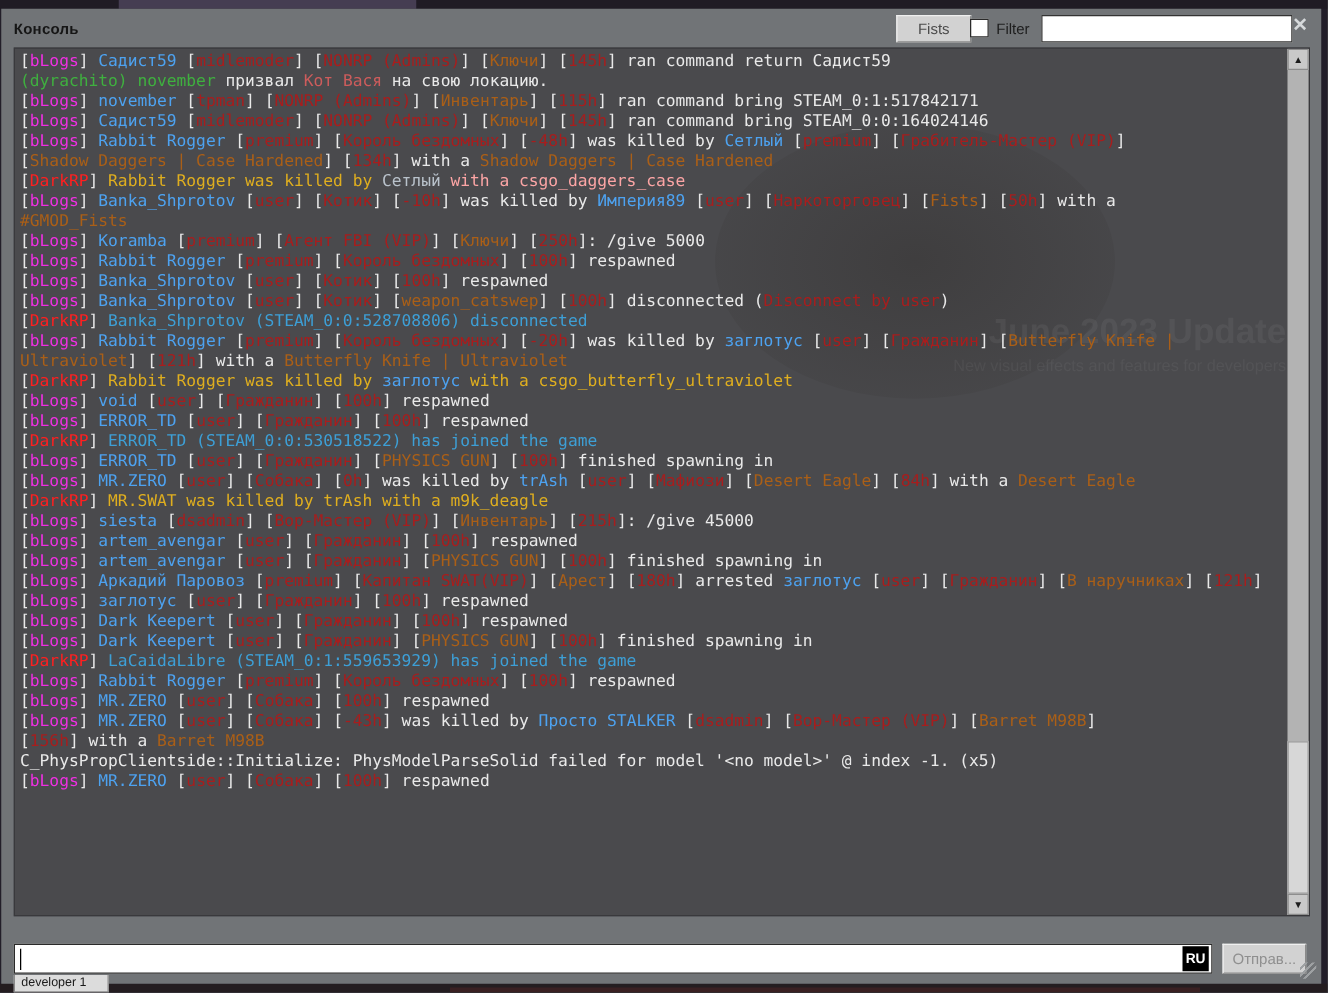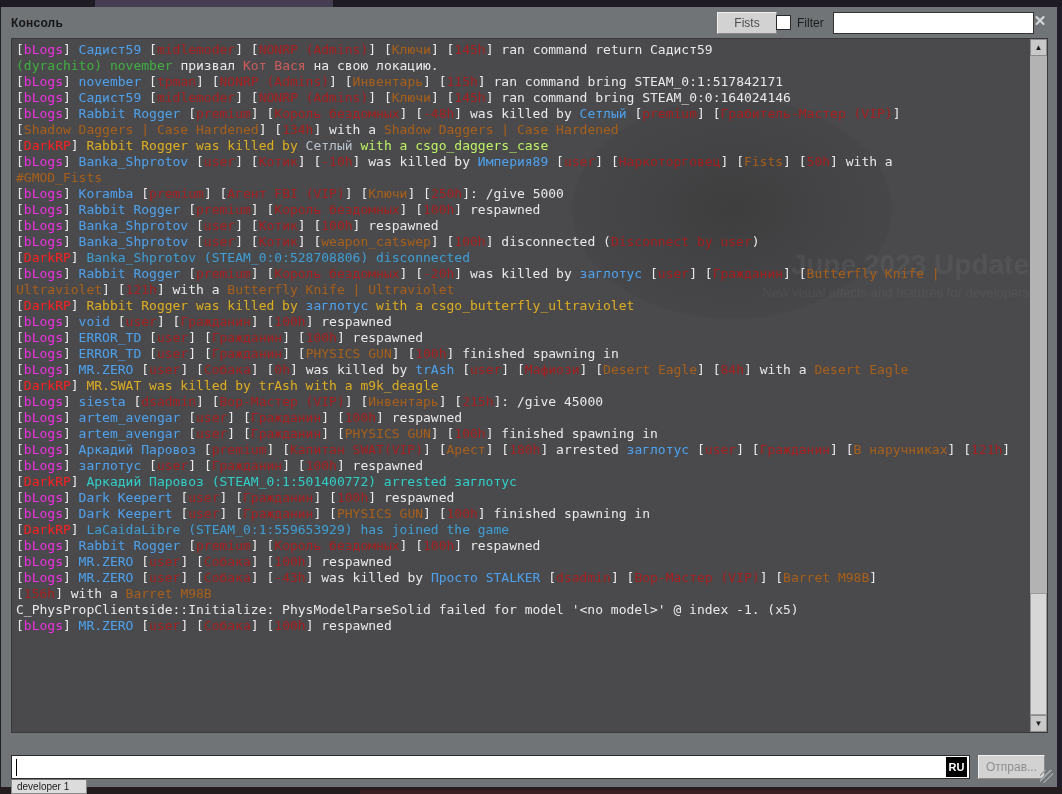--- a/index.html
+++ b/index.html
@@ -68,42 +68,42 @@
     <div class="blob" style="left:560px; top:60px; width:320px; height:220px;"></div>
     <div class="wm1">June 2023 Update</div>
     <div class="wm2">New visual effects and features for developers</div>
     <div class="log">
         <div class="line"><span style="color: rgb(233, 233, 233);">[</span><span style="color: rgb(238, 47, 226);">bLogs</span><span style="color: rgb(233, 233, 233);">]</span><span style="color: rgb(77, 162, 240);"> Садист59 </span><span style="color: rgb(233, 233, 233);">[</span><span style="color: rgb(168, 29, 29);">midlemoder</span><span style="color: rgb(233, 233, 233);">]</span><span style="color: rgb(233, 233, 233);"> </span><span style="color: rgb(233, 233, 233);">[</span><span style="color: rgb(168, 29, 29);">NONRP (Admins)</span><span style="color: rgb(233, 233, 233);">]</span><span style="color: rgb(233, 233, 233);"> </span><span style="color: rgb(233, 233, 233);">[</span><span style="color: rgb(170, 95, 23);">Ключи</span><span style="color: rgb(233, 233, 233);">]</span><span style="color: rgb(233, 233, 233);"> </span><span style="color: rgb(233, 233, 233);">[</span><span style="color: rgb(168, 29, 29);">145h</span><span style="color: rgb(233, 233, 233);">]</span><span style="color: rgb(233, 233, 233);"> ran command return Садист59</span></div>
         <div class="line"><span style="color: rgb(63, 176, 63);">(dyrachito) november </span><span style="color: rgb(233, 233, 233);">призвал </span><span style="color: rgb(205, 92, 92);">Кот Вася </span><span style="color: rgb(233, 233, 233);">на свою локацию.</span></div>
         <div class="line"><span style="color: rgb(233, 233, 233);">[</span><span style="color: rgb(238, 47, 226);">bLogs</span><span style="color: rgb(233, 233, 233);">]</span><span style="color: rgb(77, 162, 240);"> november </span><span style="color: rgb(233, 233, 233);">[</span><span style="color: rgb(168, 29, 29);">tpman</span><span style="color: rgb(233, 233, 233);">]</span><span style="color: rgb(233, 233, 233);"> </span><span style="color: rgb(233, 233, 233);">[</span><span style="color: rgb(168, 29, 29);">NONRP (Admins)</span><span style="color: rgb(233, 233, 233);">]</span><span style="color: rgb(233, 233, 233);"> </span><span style="color: rgb(233, 233, 233);">[</span><span style="color: rgb(170, 95, 23);">Инвентарь</span><span style="color: rgb(233, 233, 233);">]</span><span style="color: rgb(233, 233, 233);"> </span><span style="color: rgb(233, 233, 233);">[</span><span style="color: rgb(168, 29, 29);">115h</span><span style="color: rgb(233, 233, 233);">]</span><span style="color: rgb(233, 233, 233);"> ran command bring STEAM_0:1:517842171</span></div>
         <div class="line"><span style="color: rgb(233, 233, 233);">[</span><span style="color: rgb(238, 47, 226);">bLogs</span><span style="color: rgb(233, 233, 233);">]</span><span style="color: rgb(77, 162, 240);"> Садист59 </span><span style="color: rgb(233, 233, 233);">[</span><span style="color: rgb(168, 29, 29);">midlemoder</span><span style="color: rgb(233, 233, 233);">]</span><span style="color: rgb(233, 233, 233);"> </span><span style="color: rgb(233, 233, 233);">[</span><span style="color: rgb(168, 29, 29);">NONRP (Admins)</span><span style="color: rgb(233, 233, 233);">]</span><span style="color: rgb(233, 233, 233);"> </span><span style="color: rgb(233, 233, 233);">[</span><span style="color: rgb(170, 95, 23);">Ключи</span><span style="color: rgb(233, 233, 233);">]</span><span style="color: rgb(233, 233, 233);"> </span><span style="color: rgb(233, 233, 233);">[</span><span style="color: rgb(168, 29, 29);">145h</span><span style="color: rgb(233, 233, 233);">]</span><span style="color: rgb(233, 233, 233);"> ran command bring STEAM_0:0:164024146</span></div>
         <div class="line"><span style="color: rgb(233, 233, 233);">[</span><span style="color: rgb(238, 47, 226);">bLogs</span><span style="color: rgb(233, 233, 233);">]</span><span style="color: rgb(77, 162, 240);"> Rabbit Rogger </span><span style="color: rgb(233, 233, 233);">[</span><span style="color: rgb(168, 29, 29);">premium</span><span style="color: rgb(233, 233, 233);">]</span><span style="color: rgb(233, 233, 233);"> </span><span style="color: rgb(233, 233, 233);">[</span><span style="color: rgb(168, 29, 29);">Король бездомных</span><span style="color: rgb(233, 233, 233);">]</span><span style="color: rgb(233, 233, 233);"> </span><span style="color: rgb(233, 233, 233);">[</span><span style="color: rgb(168, 29, 29);">-48h</span><span style="color: rgb(233, 233, 233);">]</span><span style="color: rgb(233, 233, 233);"> was killed by </span><span style="color: rgb(77, 162, 240);">Сетлый </span><span style="color: rgb(233, 233, 233);">[</span><span style="color: rgb(168, 29, 29);">premium</span><span style="color: rgb(233, 233, 233);">]</span><span style="color: rgb(233, 233, 233);"> </span><span style="color: rgb(233, 233, 233);">[</span><span style="color: rgb(168, 29, 29);">Грабитель-Мастер (VIP)</span><span style="color: rgb(233, 233, 233);">]</span></div>
         <div class="line"><span style="color: rgb(233, 233, 233);">[</span><span style="color: rgb(170, 95, 23);">Shadow Daggers | Case Hardened</span><span style="color: rgb(233, 233, 233);">]</span><span style="color: rgb(233, 233, 233);"> </span><span style="color: rgb(233, 233, 233);">[</span><span style="color: rgb(168, 29, 29);">134h</span><span style="color: rgb(233, 233, 233);">]</span><span style="color: rgb(233, 233, 233);"> with a </span><span style="color: rgb(170, 95, 23);">Shadow Daggers | Case Hardened</span></div>
-        <div class="line"><span style="color: rgb(233, 233, 233);">[</span><span style="color: rgb(255, 31, 31);">DarkRP</span><span style="color: rgb(233, 233, 233);">]</span><span style="color: rgb(223, 174, 31);"> Rabbit Rogger was killed by </span><span style="color: rgb(185, 194, 203);">Сетлый</span><span style="color: #bef264;"> with a csgo_daggers_case</span></div>
+        <div class="line"><span style="color: rgb(233, 233, 233);">[</span><span style="color: rgb(255, 31, 31);">DarkRP</span><span style="color: rgb(233, 233, 233);">]</span><span style="color: rgb(223, 174, 31);"> Rabbit Rogger was killed by </span><span style="color: rgb(185, 194, 203);">Сетлый</span><span style="color: #fca5a5;"> with a csgo_daggers_case</span></div>
         <div class="line"><span style="color: rgb(233, 233, 233);">[</span><span style="color: rgb(238, 47, 226);">bLogs</span><span style="color: rgb(233, 233, 233);">]</span><span style="color: rgb(77, 162, 240);"> Banka_Shprotov </span><span style="color: rgb(233, 233, 233);">[</span><span style="color: rgb(168, 29, 29);">user</span><span style="color: rgb(233, 233, 233);">]</span><span style="color: rgb(233, 233, 233);"> </span><span style="color: rgb(233, 233, 233);">[</span><span style="color: rgb(168, 29, 29);">Котик</span><span style="color: rgb(233, 233, 233);">]</span><span style="color: rgb(233, 233, 233);"> </span><span style="color: rgb(233, 233, 233);">[</span><span style="color: rgb(168, 29, 29);">-10h</span><span style="color: rgb(233, 233, 233);">]</span><span style="color: rgb(233, 233, 233);"> was killed by </span><span style="color: rgb(77, 162, 240);">Империя89 </span><span style="color: rgb(233, 233, 233);">[</span><span style="color: rgb(168, 29, 29);">user</span><span style="color: rgb(233, 233, 233);">]</span><span style="color: rgb(233, 233, 233);"> </span><span style="color: rgb(233, 233, 233);">[</span><span style="color: rgb(168, 29, 29);">Наркоторговец</span><span style="color: rgb(233, 233, 233);">]</span><span style="color: rgb(233, 233, 233);"> </span><span style="color: rgb(233, 233, 233);">[</span><span style="color: rgb(170, 95, 23);">Fists</span><span style="color: rgb(233, 233, 233);">]</span><span style="color: rgb(233, 233, 233);"> </span><span style="color: rgb(233, 233, 233);">[</span><span style="color: rgb(168, 29, 29);">50h</span><span style="color: rgb(233, 233, 233);">]</span><span style="color: rgb(233, 233, 233);"> with a</span></div>
         <div class="line"><span style="color: rgb(170, 95, 23);">#GMOD_Fists</span></div>
         <div class="line"><span style="color: rgb(233, 233, 233);">[</span><span style="color: rgb(238, 47, 226);">bLogs</span><span style="color: rgb(233, 233, 233);">]</span><span style="color: rgb(77, 162, 240);"> Koramba </span><span style="color: rgb(233, 233, 233);">[</span><span style="color: rgb(168, 29, 29);">premium</span><span style="color: rgb(233, 233, 233);">]</span><span style="color: rgb(233, 233, 233);"> </span><span style="color: rgb(233, 233, 233);">[</span><span style="color: rgb(168, 29, 29);">Агент FBI (VIP)</span><span style="color: rgb(233, 233, 233);">]</span><span style="color: rgb(233, 233, 233);"> </span><span style="color: rgb(233, 233, 233);">[</span><span style="color: rgb(170, 95, 23);">Ключи</span><span style="color: rgb(233, 233, 233);">]</span><span style="color: rgb(233, 233, 233);"> </span><span style="color: rgb(233, 233, 233);">[</span><span style="color: rgb(168, 29, 29);">250h</span><span style="color: rgb(233, 233, 233);">]</span><span style="color: rgb(233, 233, 233);">: /give 5000</span></div>
         <div class="line"><span style="color: rgb(233, 233, 233);">[</span><span style="color: rgb(238, 47, 226);">bLogs</span><span style="color: rgb(233, 233, 233);">]</span><span style="color: rgb(77, 162, 240);"> Rabbit Rogger </span><span style="color: rgb(233, 233, 233);">[</span><span style="color: rgb(168, 29, 29);">premium</span><span style="color: rgb(233, 233, 233);">]</span><span style="color: rgb(233, 233, 233);"> </span><span style="color: rgb(233, 233, 233);">[</span><span style="color: rgb(168, 29, 29);">Король бездомных</span><span style="color: rgb(233, 233, 233);">]</span><span style="color: rgb(233, 233, 233);"> </span><span style="color: rgb(233, 233, 233);">[</span><span style="color: rgb(168, 29, 29);">100h</span><span style="color: rgb(233, 233, 233);">]</span><span style="color: rgb(233, 233, 233);"> respawned</span></div>
         <div class="line"><span style="color: rgb(233, 233, 233);">[</span><span style="color: rgb(238, 47, 226);">bLogs</span><span style="color: rgb(233, 233, 233);">]</span><span style="color: rgb(77, 162, 240);"> Banka_Shprotov </span><span style="color: rgb(233, 233, 233);">[</span><span style="color: rgb(168, 29, 29);">user</span><span style="color: rgb(233, 233, 233);">]</span><span style="color: rgb(233, 233, 233);"> </span><span style="color: rgb(233, 233, 233);">[</span><span style="color: rgb(168, 29, 29);">Котик</span><span style="color: rgb(233, 233, 233);">]</span><span style="color: rgb(233, 233, 233);"> </span><span style="color: rgb(233, 233, 233);">[</span><span style="color: rgb(168, 29, 29);">100h</span><span style="color: rgb(233, 233, 233);">]</span><span style="color: rgb(233, 233, 233);"> respawned</span></div>
         <div class="line"><span style="color: rgb(233, 233, 233);">[</span><span style="color: rgb(238, 47, 226);">bLogs</span><span style="color: rgb(233, 233, 233);">]</span><span style="color: rgb(77, 162, 240);"> Banka_Shprotov </span><span style="color: rgb(233, 233, 233);">[</span><span style="color: rgb(168, 29, 29);">user</span><span style="color: rgb(233, 233, 233);">]</span><span style="color: rgb(233, 233, 233);"> </span><span style="color: rgb(233, 233, 233);">[</span><span style="color: rgb(168, 29, 29);">Котик</span><span style="color: rgb(233, 233, 233);">]</span><span style="color: rgb(233, 233, 233);"> </span><span style="color: rgb(233, 233, 233);">[</span><span style="color: rgb(170, 95, 23);">weapon_catswep</span><span style="color: rgb(233, 233, 233);">]</span><span style="color: rgb(233, 233, 233);"> </span><span style="color: rgb(233, 233, 233);">[</span><span style="color: rgb(168, 29, 29);">100h</span><span style="color: rgb(233, 233, 233);">]</span><span style="color: rgb(233, 233, 233);"> disconnected (</span><span style="color: rgb(168, 29, 29);">Disconnect by user</span><span style="color: rgb(233, 233, 233);">)</span></div>
         <div class="line"><span style="color: rgb(233, 233, 233);">[</span><span style="color: rgb(255, 31, 31);">DarkRP</span><span style="color: rgb(233, 233, 233);">]</span><span style="color: rgb(61, 159, 214);"> Banka_Shprotov (STEAM_0:0:528708806) disconnected</span></div>
         <div class="line"><span style="color: rgb(233, 233, 233);">[</span><span style="color: rgb(238, 47, 226);">bLogs</span><span style="color: rgb(233, 233, 233);">]</span><span style="color: rgb(77, 162, 240);"> Rabbit Rogger </span><span style="color: rgb(233, 233, 233);">[</span><span style="color: rgb(168, 29, 29);">premium</span><span style="color: rgb(233, 233, 233);">]</span><span style="color: rgb(233, 233, 233);"> </span><span style="color: rgb(233, 233, 233);">[</span><span style="color: rgb(168, 29, 29);">Король бездомных</span><span style="color: rgb(233, 233, 233);">]</span><span style="color: rgb(233, 233, 233);"> </span><span style="color: rgb(233, 233, 233);">[</span><span style="color: rgb(168, 29, 29);">-20h</span><span style="color: rgb(233, 233, 233);">]</span><span style="color: rgb(233, 233, 233);"> was killed by </span><span style="color: rgb(77, 162, 240);">заглотус </span><span style="color: rgb(233, 233, 233);">[</span><span style="color: rgb(168, 29, 29);">user</span><span style="color: rgb(233, 233, 233);">]</span><span style="color: rgb(233, 233, 233);"> </span><span style="color: rgb(233, 233, 233);">[</span><span style="color: rgb(168, 29, 29);">Гражданин</span><span style="color: rgb(233, 233, 233);">]</span><span style="color: rgb(233, 233, 233);"> [</span><span style="color: rgb(170, 95, 23);">Butterfly Knife |</span></div>
         <div class="line"><span style="color: rgb(170, 95, 23);">Ultraviolet</span><span style="color: rgb(233, 233, 233);">] </span><span style="color: rgb(233, 233, 233);">[</span><span style="color: rgb(168, 29, 29);">121h</span><span style="color: rgb(233, 233, 233);">]</span><span style="color: rgb(233, 233, 233);"> with a </span><span style="color: rgb(170, 95, 23);">Butterfly Knife | Ultraviolet</span></div>
         <div class="line"><span style="color: rgb(233, 233, 233);">[</span><span style="color: rgb(255, 31, 31);">DarkRP</span><span style="color: rgb(233, 233, 233);">]</span><span style="color: rgb(223, 174, 31);"> Rabbit Rogger was killed by </span><span style="color: rgb(77, 162, 240);">заглотус</span><span style="color: rgb(223, 174, 31);"> with a csgo_butterfly_ultraviolet</span></div>
         <div class="line"><span style="color: rgb(233, 233, 233);">[</span><span style="color: rgb(238, 47, 226);">bLogs</span><span style="color: rgb(233, 233, 233);">]</span><span style="color: rgb(77, 162, 240);"> void </span><span style="color: rgb(233, 233, 233);">[</span><span style="color: rgb(168, 29, 29);">user</span><span style="color: rgb(233, 233, 233);">]</span><span style="color: rgb(233, 233, 233);"> </span><span style="color: rgb(233, 233, 233);">[</span><span style="color: rgb(168, 29, 29);">Гражданин</span><span style="color: rgb(233, 233, 233);">]</span><span style="color: rgb(233, 233, 233);"> </span><span style="color: rgb(233, 233, 233);">[</span><span style="color: rgb(168, 29, 29);">100h</span><span style="color: rgb(233, 233, 233);">]</span><span style="color: rgb(233, 233, 233);"> respawned</span></div>
         <div class="line"><span style="color: rgb(233, 233, 233);">[</span><span style="color: rgb(238, 47, 226);">bLogs</span><span style="color: rgb(233, 233, 233);">]</span><span style="color: rgb(77, 162, 240);"> ERROR_TD </span><span style="color: rgb(233, 233, 233);">[</span><span style="color: rgb(168, 29, 29);">user</span><span style="color: rgb(233, 233, 233);">]</span><span style="color: rgb(233, 233, 233);"> </span><span style="color: rgb(233, 233, 233);">[</span><span style="color: rgb(168, 29, 29);">Гражданин</span><span style="color: rgb(233, 233, 233);">]</span><span style="color: rgb(233, 233, 233);"> </span><span style="color: rgb(233, 233, 233);">[</span><span style="color: rgb(168, 29, 29);">100h</span><span style="color: rgb(233, 233, 233);">]</span><span style="color: rgb(233, 233, 233);"> respawned</span></div>
+        <div class="line"><span style="color: rgb(233, 233, 233);">[</span><span style="color: rgb(255, 31, 31);">DarkRP</span><span style="color: rgb(233, 233, 233);">]</span><span style="color: rgb(61, 159, 214);"> ERROR_TD (STEAM_0:0:530518522) has joined the game</span></div>
         <div class="line"><span style="color: rgb(233, 233, 233);">[</span><span style="color: rgb(238, 47, 226);">bLogs</span><span style="color: rgb(233, 233, 233);">]</span><span style="color: rgb(77, 162, 240);"> ERROR_TD </span><span style="color: rgb(233, 233, 233);">[</span><span style="color: rgb(168, 29, 29);">user</span><span style="color: rgb(233, 233, 233);">]</span><span style="color: rgb(233, 233, 233);"> </span><span style="color: rgb(233, 233, 233);">[</span><span style="color: rgb(168, 29, 29);">Гражданин</span><span style="color: rgb(233, 233, 233);">]</span><span style="color: rgb(233, 233, 233);"> </span><span style="color: rgb(233, 233, 233);">[</span><span style="color: rgb(170, 95, 23);">PHYSICS GUN</span><span style="color: rgb(233, 233, 233);">]</span><span style="color: rgb(233, 233, 233);"> </span><span style="color: rgb(233, 233, 233);">[</span><span style="color: rgb(168, 29, 29);">100h</span><span style="color: rgb(233, 233, 233);">]</span><span style="color: rgb(233, 233, 233);"> finished spawning in</span></div>
         <div class="line"><span style="color: rgb(233, 233, 233);">[</span><span style="color: rgb(238, 47, 226);">bLogs</span><span style="color: rgb(233, 233, 233);">]</span><span style="color: rgb(77, 162, 240);"> MR.ZERO </span><span style="color: rgb(233, 233, 233);">[</span><span style="color: rgb(168, 29, 29);">user</span><span style="color: rgb(233, 233, 233);">]</span><span style="color: rgb(233, 233, 233);"> </span><span style="color: rgb(233, 233, 233);">[</span><span style="color: rgb(168, 29, 29);">Собака</span><span style="color: rgb(233, 233, 233);">]</span><span style="color: rgb(233, 233, 233);"> </span><span style="color: rgb(233, 233, 233);">[</span><span style="color: rgb(168, 29, 29);">0h</span><span style="color: rgb(233, 233, 233);">]</span><span style="color: rgb(233, 233, 233);"> was killed by </span><span style="color: rgb(77, 162, 240);">trAsh </span><span style="color: rgb(233, 233, 233);">[</span><span style="color: rgb(168, 29, 29);">user</span><span style="color: rgb(233, 233, 233);">]</span><span style="color: rgb(233, 233, 233);"> </span><span style="color: rgb(233, 233, 233);">[</span><span style="color: rgb(168, 29, 29);">Мафиози</span><span style="color: rgb(233, 233, 233);">]</span><span style="color: rgb(233, 233, 233);"> </span><span style="color: rgb(233, 233, 233);">[</span><span style="color: rgb(170, 95, 23);">Desert Eagle</span><span style="color: rgb(233, 233, 233);">]</span><span style="color: rgb(233, 233, 233);"> </span><span style="color: rgb(233, 233, 233);">[</span><span style="color: rgb(168, 29, 29);">84h</span><span style="color: rgb(233, 233, 233);">]</span><span style="color: rgb(233, 233, 233);"> with a </span><span style="color: rgb(170, 95, 23);">Desert Eagle</span></div>
         <div class="line"><span style="color: rgb(233, 233, 233);">[</span><span style="color: rgb(255, 31, 31);">DarkRP</span><span style="color: rgb(233, 233, 233);">]</span><span style="color: rgb(223, 174, 31);"> MR.SWAT was killed by trAsh with a m9k_deagle</span></div>
         <div class="line"><span style="color: rgb(233, 233, 233);">[</span><span style="color: rgb(238, 47, 226);">bLogs</span><span style="color: rgb(233, 233, 233);">]</span><span style="color: rgb(77, 162, 240);"> siesta </span><span style="color: rgb(233, 233, 233);">[</span><span style="color: rgb(168, 29, 29);">dsadmin</span><span style="color: rgb(233, 233, 233);">]</span><span style="color: rgb(233, 233, 233);"> </span><span style="color: rgb(233, 233, 233);">[</span><span style="color: rgb(168, 29, 29);">Вор-Мастер (VIP)</span><span style="color: rgb(233, 233, 233);">]</span><span style="color: rgb(233, 233, 233);"> </span><span style="color: rgb(233, 233, 233);">[</span><span style="color: rgb(170, 95, 23);">Инвентарь</span><span style="color: rgb(233, 233, 233);">]</span><span style="color: rgb(233, 233, 233);"> </span><span style="color: rgb(233, 233, 233);">[</span><span style="color: rgb(168, 29, 29);">215h</span><span style="color: rgb(233, 233, 233);">]</span><span style="color: rgb(233, 233, 233);">: /give 45000</span></div>
         <div class="line"><span style="color: rgb(233, 233, 233);">[</span><span style="color: rgb(238, 47, 226);">bLogs</span><span style="color: rgb(233, 233, 233);">]</span><span style="color: rgb(77, 162, 240);"> artem_avengar </span><span style="color: rgb(233, 233, 233);">[</span><span style="color: rgb(168, 29, 29);">user</span><span style="color: rgb(233, 233, 233);">]</span><span style="color: rgb(233, 233, 233);"> </span><span style="color: rgb(233, 233, 233);">[</span><span style="color: rgb(168, 29, 29);">Гражданин</span><span style="color: rgb(233, 233, 233);">]</span><span style="color: rgb(233, 233, 233);"> </span><span style="color: rgb(233, 233, 233);">[</span><span style="color: rgb(168, 29, 29);">100h</span><span style="color: rgb(233, 233, 233);">]</span><span style="color: rgb(233, 233, 233);"> respawned</span></div>
         <div class="line"><span style="color: rgb(233, 233, 233);">[</span><span style="color: rgb(238, 47, 226);">bLogs</span><span style="color: rgb(233, 233, 233);">]</span><span style="color: rgb(77, 162, 240);"> artem_avengar </span><span style="color: rgb(233, 233, 233);">[</span><span style="color: rgb(168, 29, 29);">user</span><span style="color: rgb(233, 233, 233);">]</span><span style="color: rgb(233, 233, 233);"> </span><span style="color: rgb(233, 233, 233);">[</span><span style="color: rgb(168, 29, 29);">Гражданин</span><span style="color: rgb(233, 233, 233);">]</span><span style="color: rgb(233, 233, 233);"> </span><span style="color: rgb(233, 233, 233);">[</span><span style="color: rgb(170, 95, 23);">PHYSICS GUN</span><span style="color: rgb(233, 233, 233);">]</span><span style="color: rgb(233, 233, 233);"> </span><span style="color: rgb(233, 233, 233);">[</span><span style="color: rgb(168, 29, 29);">100h</span><span style="color: rgb(233, 233, 233);">]</span><span style="color: rgb(233, 233, 233);"> finished spawning in</span></div>
         <div class="line"><span style="color: rgb(233, 233, 233);">[</span><span style="color: rgb(238, 47, 226);">bLogs</span><span style="color: rgb(233, 233, 233);">]</span><span style="color: rgb(77, 162, 240);"> Аркадий Паровоз </span><span style="color: rgb(233, 233, 233);">[</span><span style="color: rgb(168, 29, 29);">premium</span><span style="color: rgb(233, 233, 233);">]</span><span style="color: rgb(233, 233, 233);"> </span><span style="color: rgb(233, 233, 233);">[</span><span style="color: rgb(168, 29, 29);">Капитан SWAT(VIP)</span><span style="color: rgb(233, 233, 233);">]</span><span style="color: rgb(233, 233, 233);"> </span><span style="color: rgb(233, 233, 233);">[</span><span style="color: rgb(170, 95, 23);">Арест</span><span style="color: rgb(233, 233, 233);">]</span><span style="color: rgb(233, 233, 233);"> </span><span style="color: rgb(233, 233, 233);">[</span><span style="color: rgb(168, 29, 29);">180h</span><span style="color: rgb(233, 233, 233);">]</span><span style="color: rgb(233, 233, 233);"> arrested </span><span style="color: rgb(77, 162, 240);">заглотус </span><span style="color: rgb(233, 233, 233);">[</span><span style="color: rgb(168, 29, 29);">user</span><span style="color: rgb(233, 233, 233);">]</span><span style="color: rgb(233, 233, 233);"> </span><span style="color: rgb(233, 233, 233);">[</span><span style="color: rgb(168, 29, 29);">Гражданин</span><span style="color: rgb(233, 233, 233);">]</span><span style="color: rgb(233, 233, 233);"> </span><span style="color: rgb(233, 233, 233);">[</span><span style="color: rgb(170, 95, 23);">В наручниках</span><span style="color: rgb(233, 233, 233);">]</span><span style="color: rgb(233, 233, 233);"> </span><span style="color: rgb(233, 233, 233);">[</span><span style="color: rgb(168, 29, 29);">121h</span><span style="color: rgb(233, 233, 233);">]</span></div>
         <div class="line"><span style="color: rgb(233, 233, 233);">[</span><span style="color: rgb(238, 47, 226);">bLogs</span><span style="color: rgb(233, 233, 233);">]</span><span style="color: rgb(77, 162, 240);"> заглотус </span><span style="color: rgb(233, 233, 233);">[</span><span style="color: rgb(168, 29, 29);">user</span><span style="color: rgb(233, 233, 233);">]</span><span style="color: rgb(233, 233, 233);"> </span><span style="color: rgb(233, 233, 233);">[</span><span style="color: rgb(168, 29, 29);">Гражданин</span><span style="color: rgb(233, 233, 233);">]</span><span style="color: rgb(233, 233, 233);"> </span><span style="color: rgb(233, 233, 233);">[</span><span style="color: rgb(168, 29, 29);">100h</span><span style="color: rgb(233, 233, 233);">]</span><span style="color: rgb(233, 233, 233);"> respawned</span></div>
-        <div class="line"><span style="color: rgb(233, 233, 233);">[</span><span style="color: rgb(255, 31, 31);">DarkRP</span><span style="color: rgb(233, 233, 233);">]</span><span style="color: rgb(47, 208, 200);"> Аркадий Паровоз (STEAM_0:1:501400772) arrested заглотус</span></div>
         <div class="line"><span style="color: rgb(233, 233, 233);">[</span><span style="color: rgb(238, 47, 226);">bLogs</span><span style="color: rgb(233, 233, 233);">]</span><span style="color: rgb(77, 162, 240);"> Dark Keepert </span><span style="color: rgb(233, 233, 233);">[</span><span style="color: rgb(168, 29, 29);">user</span><span style="color: rgb(233, 233, 233);">]</span><span style="color: rgb(233, 233, 233);"> </span><span style="color: rgb(233, 233, 233);">[</span><span style="color: rgb(168, 29, 29);">Гражданин</span><span style="color: rgb(233, 233, 233);">]</span><span style="color: rgb(233, 233, 233);"> </span><span style="color: rgb(233, 233, 233);">[</span><span style="color: rgb(168, 29, 29);">100h</span><span style="color: rgb(233, 233, 233);">]</span><span style="color: rgb(233, 233, 233);"> respawned</span></div>
         <div class="line"><span style="color: rgb(233, 233, 233);">[</span><span style="color: rgb(238, 47, 226);">bLogs</span><span style="color: rgb(233, 233, 233);">]</span><span style="color: rgb(77, 162, 240);"> Dark Keepert </span><span style="color: rgb(233, 233, 233);">[</span><span style="color: rgb(168, 29, 29);">user</span><span style="color: rgb(233, 233, 233);">]</span><span style="color: rgb(233, 233, 233);"> </span><span style="color: rgb(233, 233, 233);">[</span><span style="color: rgb(168, 29, 29);">Гражданин</span><span style="color: rgb(233, 233, 233);">]</span><span style="color: rgb(233, 233, 233);"> </span><span style="color: rgb(233, 233, 233);">[</span><span style="color: rgb(170, 95, 23);">PHYSICS GUN</span><span style="color: rgb(233, 233, 233);">]</span><span style="color: rgb(233, 233, 233);"> </span><span style="color: rgb(233, 233, 233);">[</span><span style="color: rgb(168, 29, 29);">100h</span><span style="color: rgb(233, 233, 233);">]</span><span style="color: rgb(233, 233, 233);"> finished spawning in</span></div>
         <div class="line"><span style="color: rgb(233, 233, 233);">[</span><span style="color: rgb(255, 31, 31);">DarkRP</span><span style="color: rgb(233, 233, 233);">]</span><span style="color: rgb(61, 159, 214);"> LaCaidaLibre (STEAM_0:1:559653929) has joined the game</span></div>
         <div class="line"><span style="color: rgb(233, 233, 233);">[</span><span style="color: rgb(238, 47, 226);">bLogs</span><span style="color: rgb(233, 233, 233);">]</span><span style="color: rgb(77, 162, 240);"> Rabbit Rogger </span><span style="color: rgb(233, 233, 233);">[</span><span style="color: rgb(168, 29, 29);">premium</span><span style="color: rgb(233, 233, 233);">]</span><span style="color: rgb(233, 233, 233);"> </span><span style="color: rgb(233, 233, 233);">[</span><span style="color: rgb(168, 29, 29);">Король бездомных</span><span style="color: rgb(233, 233, 233);">]</span><span style="color: rgb(233, 233, 233);"> </span><span style="color: rgb(233, 233, 233);">[</span><span style="color: rgb(168, 29, 29);">100h</span><span style="color: rgb(233, 233, 233);">]</span><span style="color: rgb(233, 233, 233);"> respawned</span></div>
         <div class="line"><span style="color: rgb(233, 233, 233);">[</span><span style="color: rgb(238, 47, 226);">bLogs</span><span style="color: rgb(233, 233, 233);">]</span><span style="color: rgb(77, 162, 240);"> MR.ZERO </span><span style="color: rgb(233, 233, 233);">[</span><span style="color: rgb(168, 29, 29);">user</span><span style="color: rgb(233, 233, 233);">]</span><span style="color: rgb(233, 233, 233);"> </span><span style="color: rgb(233, 233, 233);">[</span><span style="color: rgb(168, 29, 29);">Собака</span><span style="color: rgb(233, 233, 233);">]</span><span style="color: rgb(233, 233, 233);"> </span><span style="color: rgb(233, 233, 233);">[</span><span style="color: rgb(168, 29, 29);">100h</span><span style="color: rgb(233, 233, 233);">]</span><span style="color: rgb(233, 233, 233);"> respawned</span></div>
         <div class="line"><span style="color: rgb(233, 233, 233);">[</span><span style="color: rgb(238, 47, 226);">bLogs</span><span style="color: rgb(233, 233, 233);">]</span><span style="color: rgb(77, 162, 240);"> MR.ZERO </span><span style="color: rgb(233, 233, 233);">[</span><span style="color: rgb(168, 29, 29);">user</span><span style="color: rgb(233, 233, 233);">]</span><span style="color: rgb(233, 233, 233);"> </span><span style="color: rgb(233, 233, 233);">[</span><span style="color: rgb(168, 29, 29);">Собака</span><span style="color: rgb(233, 233, 233);">]</span><span style="color: rgb(233, 233, 233);"> </span><span style="color: rgb(233, 233, 233);">[</span><span style="color: rgb(168, 29, 29);">-43h</span><span style="color: rgb(233, 233, 233);">]</span><span style="color: rgb(233, 233, 233);"> was killed by </span><span style="color: rgb(77, 162, 240);">Просто STALKER </span><span style="color: rgb(233, 233, 233);">[</span><span style="color: rgb(168, 29, 29);">dsadmin</span><span style="color: rgb(233, 233, 233);">]</span><span style="color: rgb(233, 233, 233);"> </span><span style="color: rgb(233, 233, 233);">[</span><span style="color: rgb(168, 29, 29);">Вор-Мастер (VIP)</span><span style="color: rgb(233, 233, 233);">]</span><span style="color: rgb(233, 233, 233);"> </span><span style="color: rgb(233, 233, 233);">[</span><span style="color: rgb(170, 95, 23);">Barret M98B</span><span style="color: rgb(233, 233, 233);">]</span></div>
         <div class="line"><span style="color: rgb(233, 233, 233);">[</span><span style="color: rgb(168, 29, 29);">156h</span><span style="color: rgb(233, 233, 233);">]</span><span style="color: rgb(233, 233, 233);"> with a </span><span style="color: rgb(170, 95, 23);">Barret M98B</span></div>
         <div class="line"><span style="color: rgb(233, 233, 233);">C_PhysPropClientside::Initialize: PhysModelParseSolid failed for model '&lt;no model&gt;' @ index -1. (x5)</span></div>
         <div class="line"><span style="color: rgb(233, 233, 233);">[</span><span style="color: rgb(238, 47, 226);">bLogs</span><span style="color: rgb(233, 233, 233);">]</span><span style="color: rgb(77, 162, 240);"> MR.ZERO </span><span style="color: rgb(233, 233, 233);">[</span><span style="color: rgb(168, 29, 29);">user</span><span style="color: rgb(233, 233, 233);">]</span><span style="color: rgb(233, 233, 233);"> </span><span style="color: rgb(233, 233, 233);">[</span><span style="color: rgb(168, 29, 29);">Собака</span><span style="color: rgb(233, 233, 233);">]</span><span style="color: rgb(233, 233, 233);"> </span><span style="color: rgb(233, 233, 233);">[</span><span style="color: rgb(168, 29, 29);">100h</span><span style="color: rgb(233, 233, 233);">]</span><span style="color: rgb(233, 233, 233);"> respawned</span></div>
       </div>

